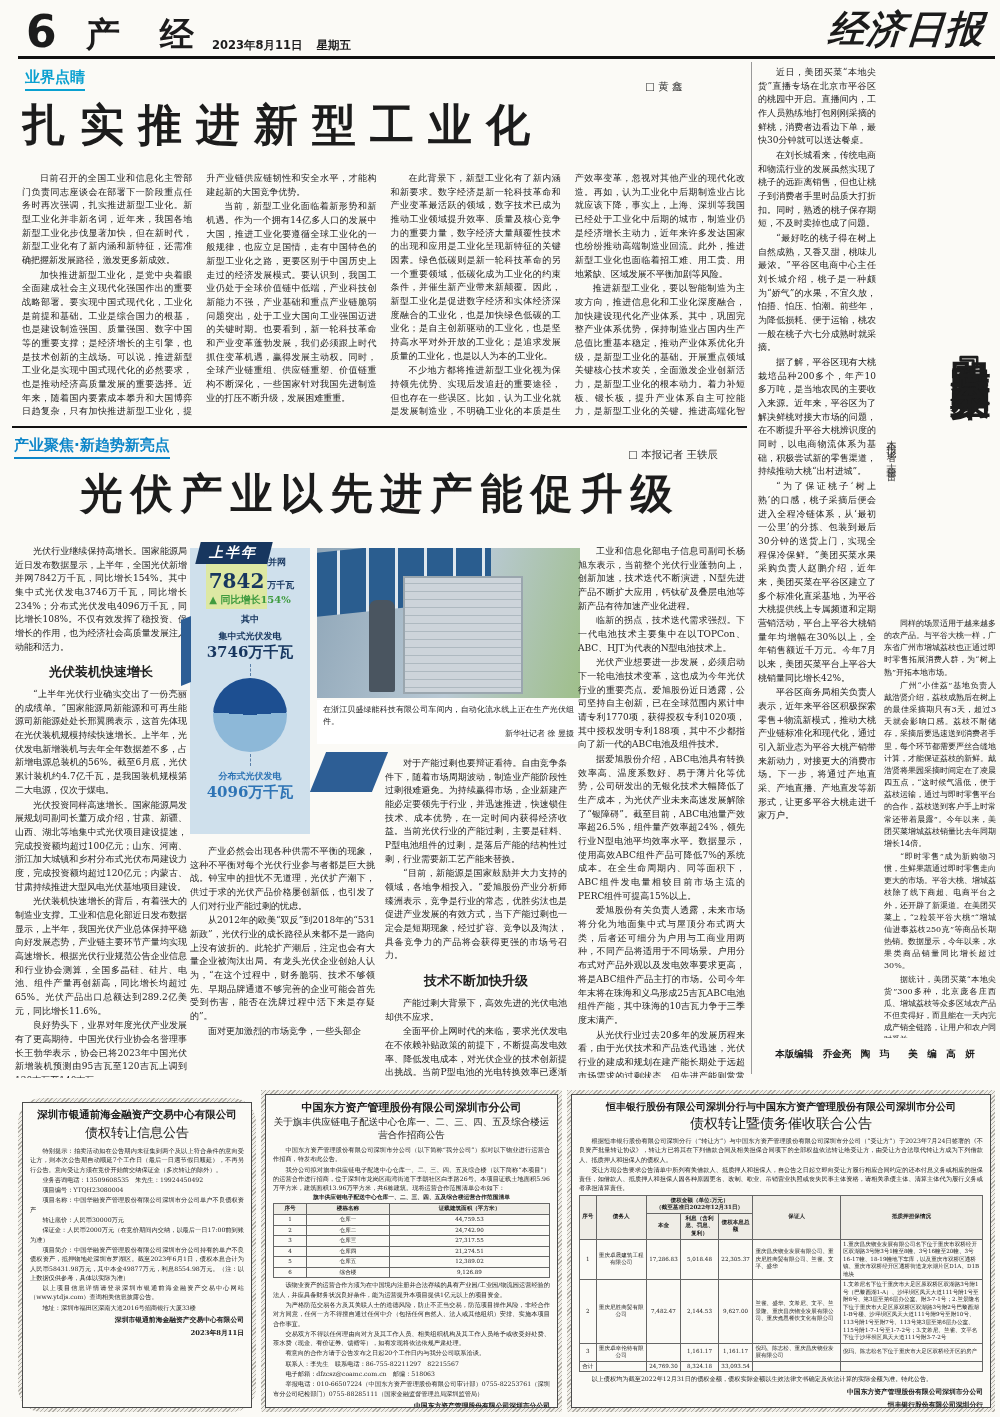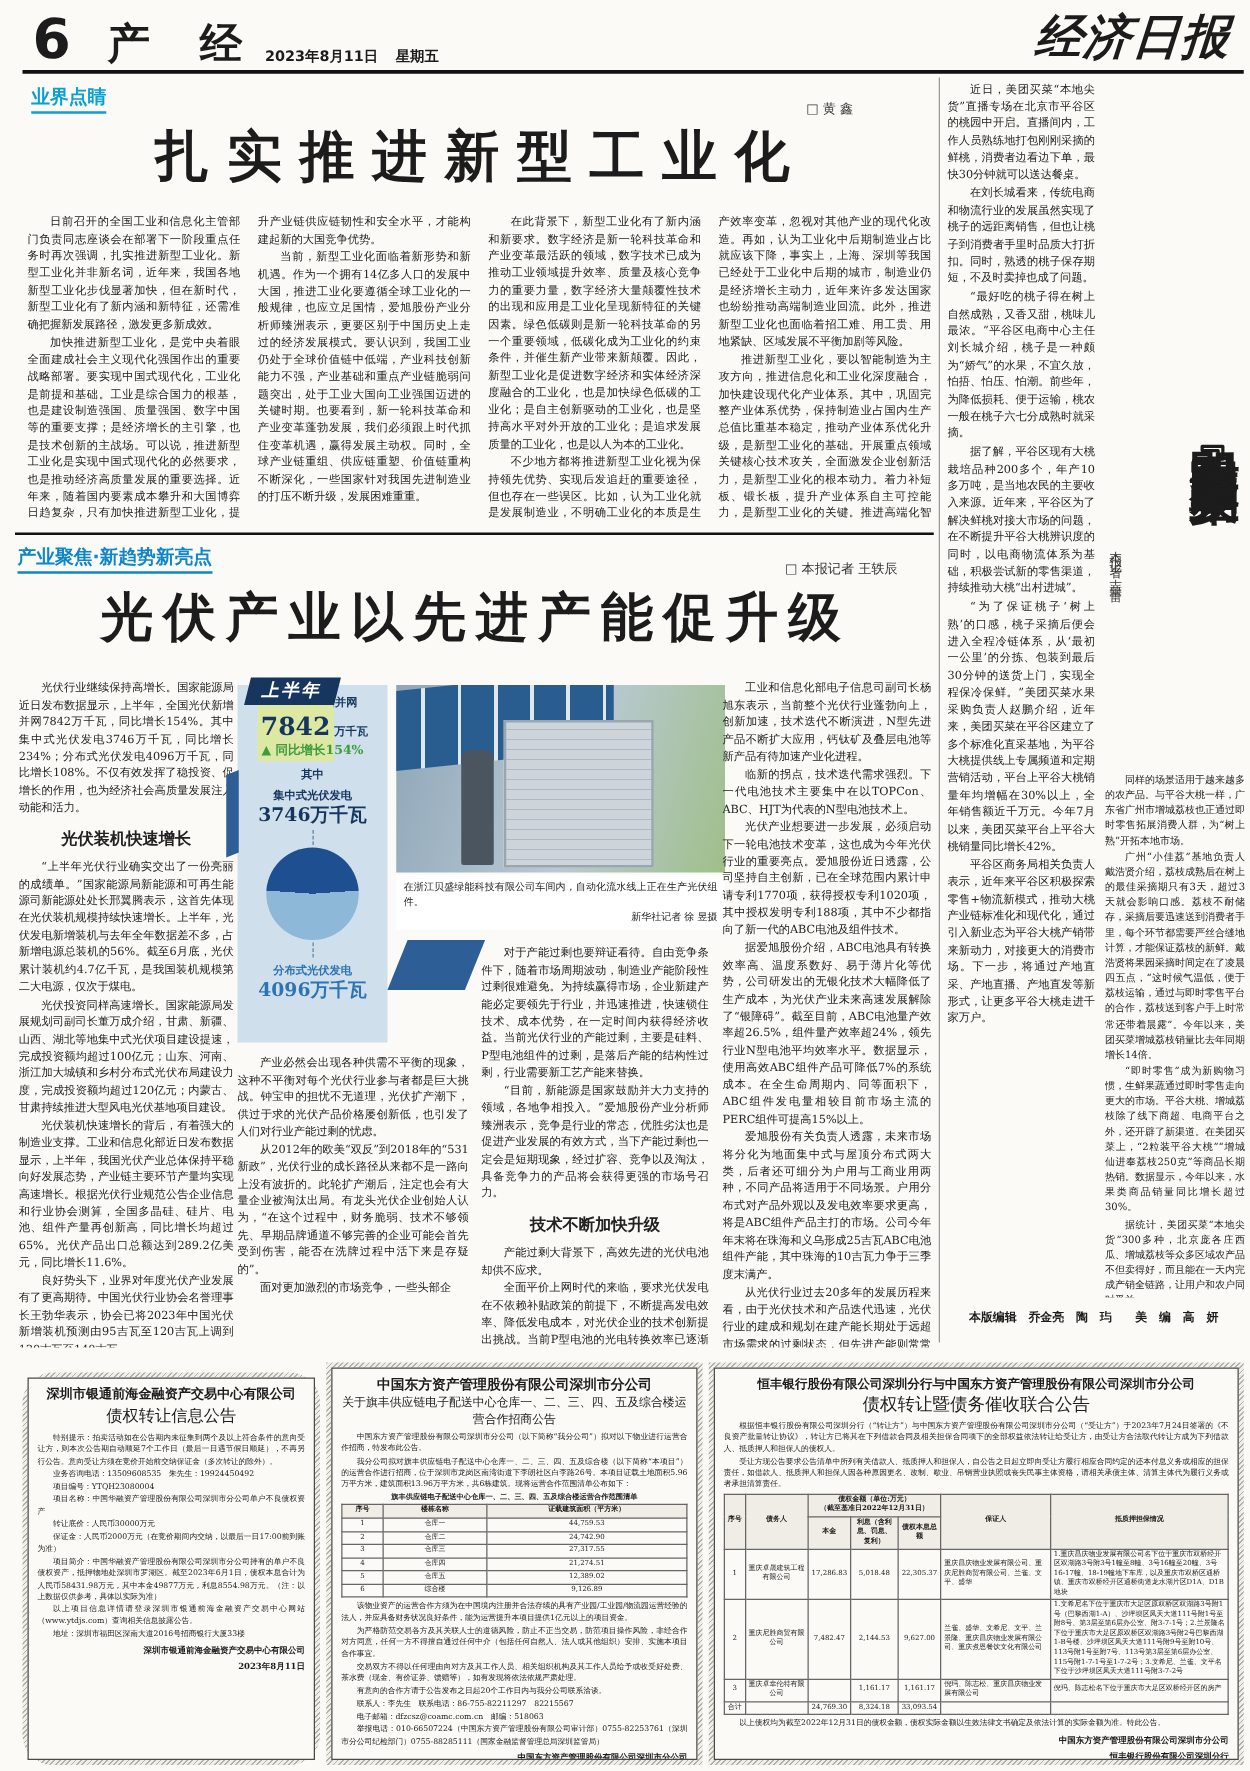--- a/index.html
+++ b/index.html
@@ -66,25 +66,25 @@
   <div class="abs sans" style="left:212px;top:38px;font-size:11.5px;font-weight:bold;">
     <span>2023年8月11日</span>
     <span style="margin-left:10px;">星期五</span>
   </div>
   <div class="abs" style="left:828px;top:4px;width:168px;font-size:38px;font-weight:900;font-style:italic;
        font-family:'DejaVu Serif',serif;letter-spacing:1px;transform:skewX(-4deg);">经济日报</div>
   <div class="abs rule" style="left:18px;top:56px;width:977px;height:3px;"></div>
 
   <div class="abs tag" style="left:25px;top:68px;font-size:15px;color:#0aa0d0;border-bottom:2px solid #0aa0d0;">业界点睛</div>
   <div class="abs byline" style="left:645px;top:80px;">□ 黄 鑫</div>
-  <div class="abs sans" style="left:22px;top:96px;width:725px;text-align:center;font-size:44px;font-weight:900;letter-spacing:14px;">扎实推进新型工业化</div>
+  <div class="abs sans" style="left:22px;top:96px;width:725px;text-align:left;font-size:44px;font-weight:900;letter-spacing:14px;">扎实推进新型工业化</div>
   <div class="col" style="left:22px;top:172px;width:723px;height:248px;font-size:9px;column-count:4;column-gap:14px;">
       <p>日前召开的全国工业和信息化主管部门负责同志座谈会在部署下一阶段重点任务时再次强调，扎实推进新型工业化。新型工业化并非新名词，近年来，我国各地新型工业化步伐显著加快，但在新时代，新型工业化有了新内涵和新特征，还需准确把握新发展路径，激发更多新成效。</p>
       <p>加快推进新型工业化，是党中央着眼全面建成社会主义现代化强国作出的重要战略部署。要实现中国式现代化，工业化是前提和基础。工业是综合国力的根基，也是建设制造强国、质量强国、数字中国等的重要支撑；是经济增长的主引擎，也是技术创新的主战场。可以说，推进新型工业化是实现中国式现代化的必然要求，也是推动经济高质量发展的重要选择。近年来，随着国内要素成本攀升和大国博弈日趋复杂，只有加快推进新型工业化，提升产业链供应链韧性和安全水平，才能构建起新的大国竞争优势。</p>
-      <p>当前，新型工业化面临着新形势和新机遇。作为一个拥有14亿多人口的发展中大国，推进工业化要遵循全球工业化的一般规律，也应立足国情，爱旭股份产业分析师臻洲表示，更要区别于中国历史上走过的经济发展模式。要认识到，我国工业仍处于全球价值链中低端，产业科技创新能力不强，产业基础和重点产业链脆弱问题突出，处于工业大国向工业强国迈进的关键时期。也要看到，新一轮科技革命和产业变革蓬勃发展，我们必须跟上时代抓住变革机遇，赢得发展主动权。同时，全球产业链重组、供应链重塑、价值链重构不断深化，一些国家针对我国先进制造业的打压不断升级，发展困难重重。</p>
+      <p>当前，新型工业化面临着新形势和新机遇。作为一个拥有14亿多人口的发展中大国，推进工业化要遵循全球工业化的一般规律，也应立足国情，走有中国特色的新型工业化之路，更要区别于中国历史上走过的经济发展模式。要认识到，我国工业仍处于全球价值链中低端，产业科技创新能力不强，产业基础和重点产业链脆弱问题突出，处于工业大国向工业强国迈进的关键时期。也要看到，新一轮科技革命和产业变革蓬勃发展，我们必须跟上时代抓住变革机遇，赢得发展主动权。同时，全球产业链重组、供应链重塑、价值链重构不断深化，一些国家针对我国先进制造业的打压不断升级，发展困难重重。</p>
       <p>在此背景下，新型工业化有了新内涵和新要求。数字经济是新一轮科技革命和产业变革最活跃的领域，数字技术已成为推动工业领域提升效率、质量及核心竞争力的重要力量，数字经济大量颠覆性技术的出现和应用是工业化呈现新特征的关键因素。绿色低碳则是新一轮科技革命的另一个重要领域，低碳化成为工业化的约束条件，并催生新产业带来新颠覆。因此，新型工业化是促进数字经济和实体经济深度融合的工业化，也是加快绿色低碳的工业化；是自主创新驱动的工业化，也是坚持高水平对外开放的工业化；是追求发展质量的工业化，也是以人为本的工业化。</p>
       <p>不少地方都将推进新型工业化视为保持领先优势、实现后发追赶的重要途径，但也存在一些误区。比如，认为工业化就是发展制造业，不明确工业化的本质是生产效率变革，忽视对其他产业的现代化改造。再如，认为工业化中后期制造业占比就应该下降，事实上，上海、深圳等我国已经处于工业化中后期的城市，制造业仍是经济增长主动力，近年来许多发达国家也纷纷推动高端制造业回流。此外，推进新型工业化也面临着招工难、用工贵、用地紧缺、区域发展不平衡加剧等风险。</p>
       <p>推进新型工业化，要以智能制造为主攻方向，推进信息化和工业化深度融合，加快建设现代化产业体系。其中，巩固完整产业体系优势，保持制造业占国内生产总值比重基本稳定，推动产业体系优化升级，是新型工业化的基础。开展重点领域关键核心技术攻关，全面激发企业创新活力，是新型工业化的根本动力。着力补短板、锻长板，提升产业体系自主可控能力，是新型工业化的关键。推进高端化智能化绿色化发展，增强高端产品和服务供给能力，是新型工业化的重要路径。</p>
     </div>
 
   <div class="abs rule" style="left:12px;top:426px;width:735px;height:2px;"></div>
 
   <div class="abs tag" style="left:14px;top:436px;font-size:15px;color:#0e86c9;border-bottom:2px solid #0e86c9;">产业聚焦·新趋势新亮点</div>
   <div class="abs byline" style="left:628px;top:448px;">□ 本报记者 王轶辰</div>
   <div class="abs" style="left:14px;top:466px;width:733px;text-align:center;font-size:42px;font-weight:900;

